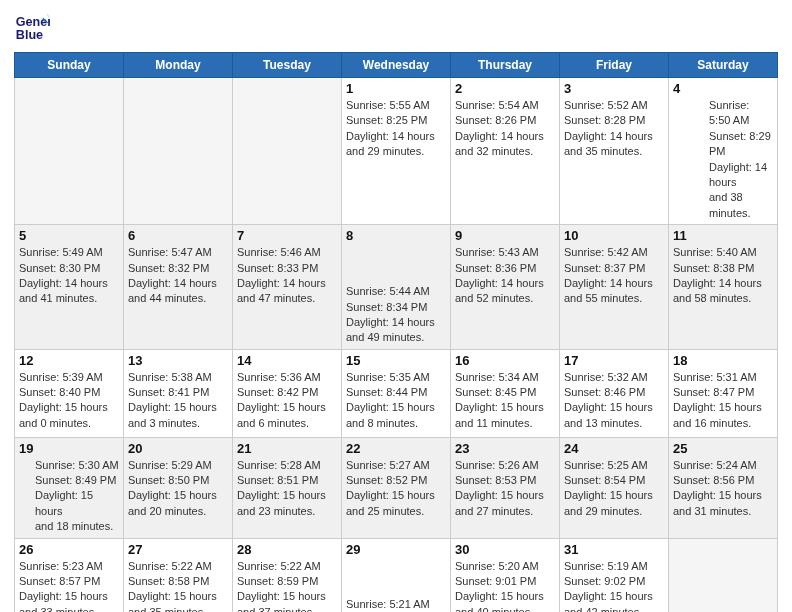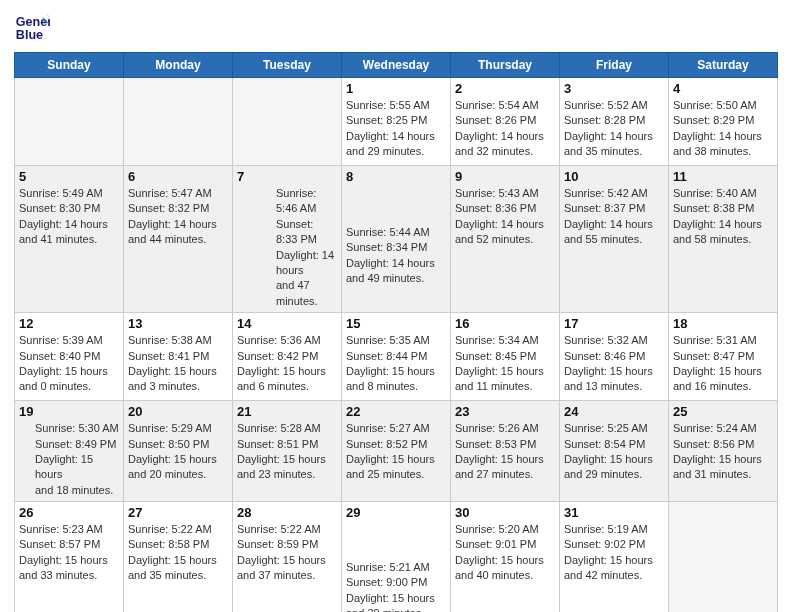--- a/index.html
+++ b/index.html
@@ -151,21 +151,21 @@
           </td>
           <td>
             <span class="day-number">3</span>
             <div class="day-info" style="white-space: pre-line;">Sunrise: 5:52 AM
 Sunset: 8:28 PM
 Daylight: 14 hours
 and 35 minutes.</div>
           </td>
           <td>
             <span class="day-number">4</span>
-            <div class="day-info" style="white-space: pre-line;">Sunrise: 5:50 AM
+            <div class="day-info" style="white-space: pre-line; margin-left: 36px;">Sunrise: 5:50 AM
 Sunset: 8:29 PM
 Daylight: 14 hours
 and 38 minutes.</div>
           </td>
         </tr>
         <tr class="row-shaded">
           <td>
             <span class="day-number">5</span>
             <div class="day-info" style="white-space: pre-line;">Sunrise: 5:49 AM
 Sunset: 8:30 PM
@@ -174,21 +174,21 @@
           </td>
           <td>
             <span class="day-number">6</span>
             <div class="day-info" style="white-space: pre-line;">Sunrise: 5:47 AM
 Sunset: 8:32 PM
 Daylight: 14 hours
 and 44 minutes.</div>
           </td>
           <td>
             <span class="day-number">7</span>
-            <div class="day-info" style="white-space: pre-line; margin-left: 39px;">Sunrise: 5:46 AM
+            <div class="day-info" style="white-space: pre-line;">Sunrise: 5:46 AM
 Sunset: 8:33 PM
 Daylight: 14 hours
 and 47 minutes.</div>
           </td>
           <td>
             <span class="day-number">8</span>
             <div class="day-info" style="white-space: pre-line; margin-top: 41px;">Sunrise: 5:44 AM
 Sunset: 8:34 PM
 Daylight: 14 hours
 and 49 minutes.</div>

